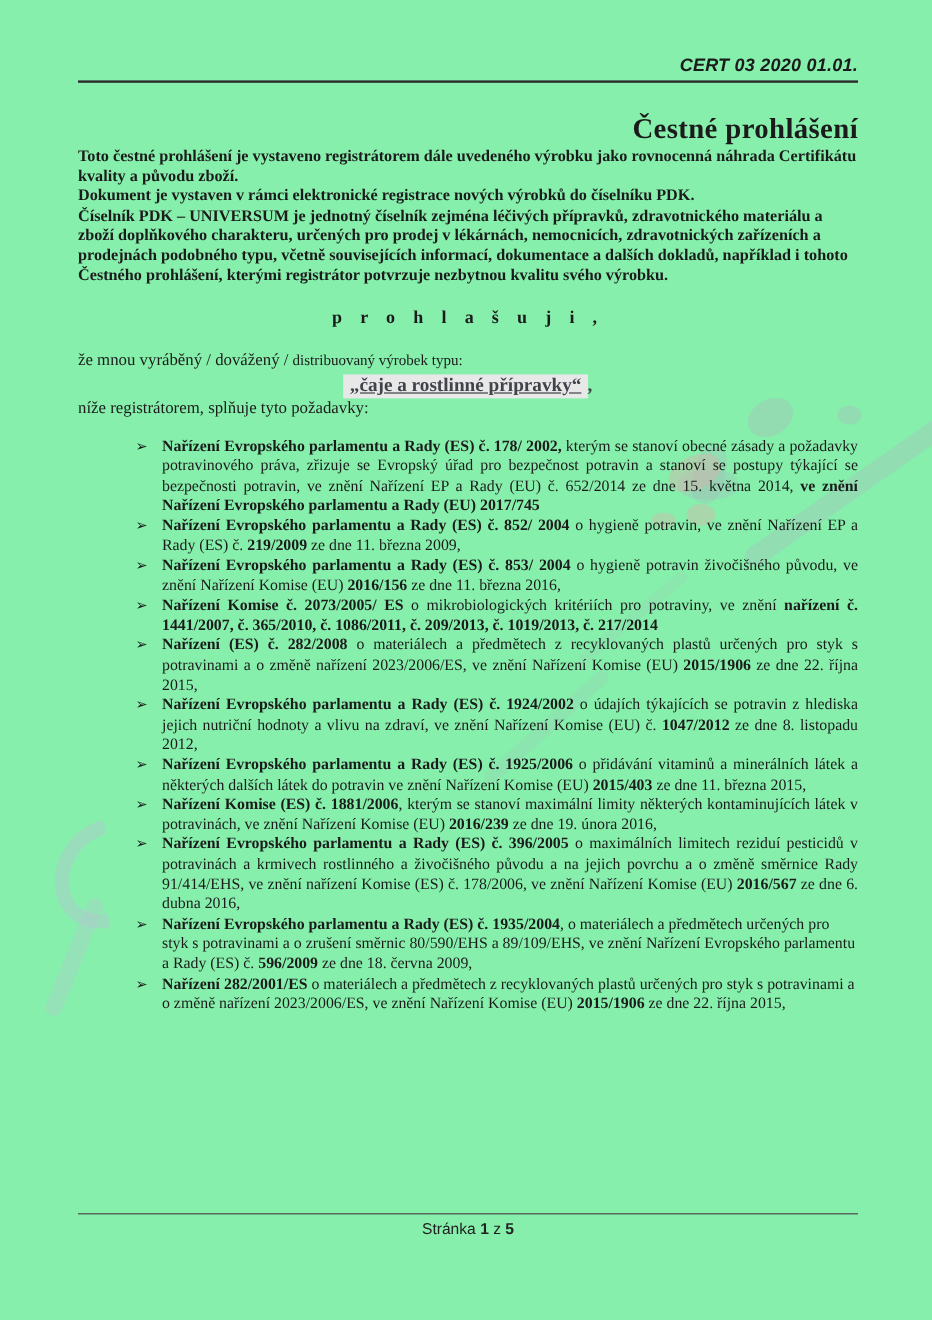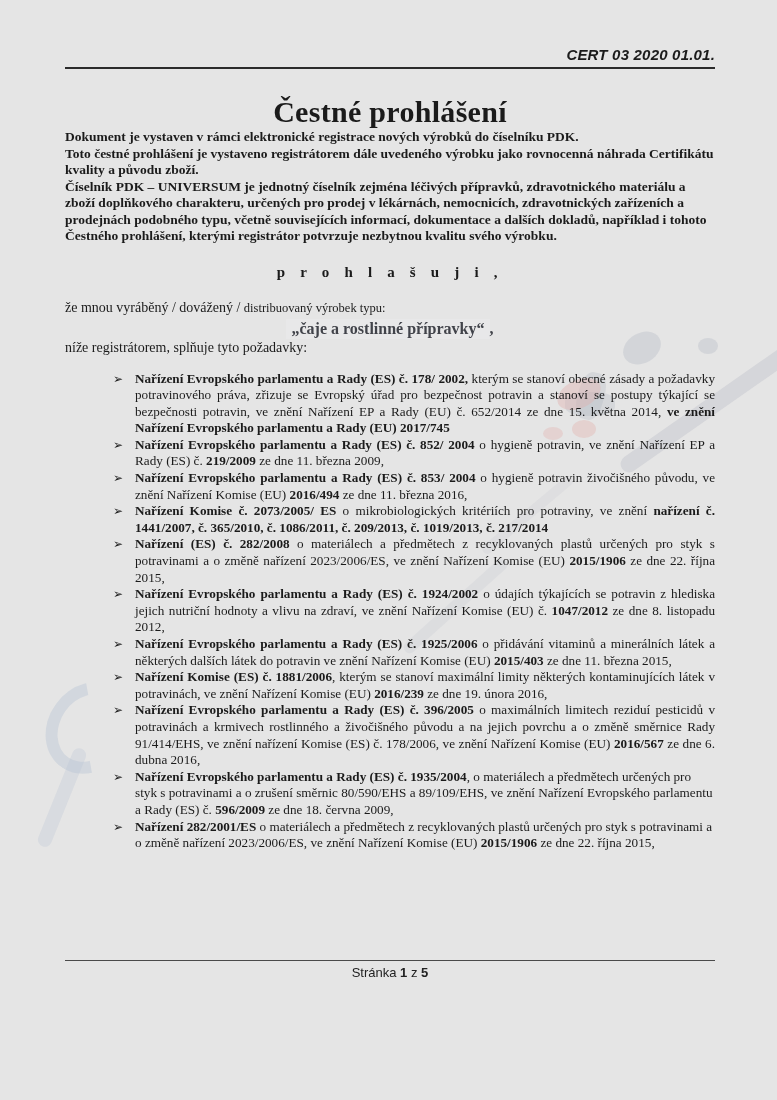--- a/index.html
+++ b/index.html
@@ -1,19 +1,19 @@
 <!DOCTYPE html>
 <html lang="cs"><head>
 <meta charset="utf-8">
 <style>
   html,body{margin:0;padding:0;background:#888;}
   .page{
     position:relative;
     width:777px;height:1100px;
-    background:#e5e5e5;
+    background:#86efac;
     font-family:"Liberation Serif", serif;
     color:#1b1b1b;
     overflow:hidden;
     box-sizing:border-box;
     padding:0 62px 0 65px;
   }
   
   .wm{position:absolute;pointer-events:none;}
   .wm-stroke{background:#aeb4c0;border-radius:10px;}
   .wm-blob{background:#aeb4c0;border-radius:50%;}
@@ -21,41 +21,42 @@
   
   .cert-ref{
     padding-top:46px;
     text-align:right;
     font-family:"Liberation Sans", sans-serif;
     font-style:italic;font-weight:700;
     font-size:15px;letter-spacing:.2px;
   }
   .top-rule{border:none;border-top:2px solid #2b2b2b;margin:4px 0 0 0;}
   .doc-title{
-    margin:26px 0 0 0;text-align:center;
-    font-size:30px;font-weight:700;letter-spacing:.3px;
+    margin:26px 0 0 0;text-align:right;
+    font-size:24px;font-weight:700;letter-spacing:.3px;
   }
   .doc-subtitle{
     margin:3px 0 0 0;text-align:center;
     font-size:15px;font-weight:700;
   }
   
   .preamble-heading{margin:26px 0 0 0;font-size:18px;font-weight:700;}
   .preamble p{margin:0;font-size:13.5px;font-weight:700;line-height:16.5px;text-align:left;}
   
   .intro{margin:13px 0 0 0;font-size:14px;line-height:17px;text-indent:60px;}
   .declare-word{
     margin:19px 0 0 0;text-align:center;
     font-size:15px;font-weight:700;letter-spacing:.38em;
   }
   .product-lead{margin:19px 0 0 0;font-size:14px;}
   .product-lead .small{font-size:12.5px;}
   .product-line{margin:4px 0 0 0;text-align:center;font-size:16px;}
   .product{
     font-weight:700;color:#41434a;
+    text-decoration:underline;
     background:#e8e8e9;
     padding:1px 5px 2px 5px;
   }
   .product-suffix{font-weight:700;color:#41434a;}
   .following{margin:2px 0 0 0;font-size:14px;}
   
   .req-list{list-style:none;margin:15px 0 0 0;padding:0;}
   .req-item{
     position:relative;
     padding-left:70px;
@@ -97,50 +98,50 @@
     <div class="wm wm-stroke" style="left:470px;top:510px;width:115px;height:10px;opacity:.13;transform:rotate(-40deg);"></div>
     <div class="wm" style="left:48px;top:680px;width:58px;height:72px;border:12px solid #b8c4d4;border-top-color:transparent;border-right-color:transparent;border-radius:50%;opacity:.40;transform:rotate(35deg);"></div>
     <div class="wm wm-stroke" style="left:55px;top:745px;width:14px;height:105px;opacity:.30;background:#b8c4d4;transform:rotate(22deg);"></div>
   </div>
 
   <div class="cert-ref">CERT 03 2020 01.01.</div>
   <hr class="top-rule">
   <h1 class="doc-title">Čestné prohlášení</h1>
 
   <section class="preamble">
+    <p>Toto čestné prohlášení je vystaveno registrátorem dále uvedeného výrobku jako rovnocenná náhrada Certifikátu kvality a původu zboží.</p>
     <p>Dokument je vystaven v rámci elektronické registrace nových výrobků do číselníku PDK.</p>
-    <p>Toto čestné prohlášení je vystaveno registrátorem dále uvedeného výrobku jako rovnocenná náhrada Certifikátu kvality a původu zboží.</p>
     <p>Číselník PDK – UNIVERSUM je jednotný číselník zejména léčivých přípravků, zdravotnického materiálu a zboží doplňkového charakteru, určených pro prodej v lékárnách, nemocnicích, zdravotnických zařízeních a prodejnách podobného typu, včetně souvisejících informací, dokumentace a dalších dokladů, například i tohoto Čestného prohlášení, kterými registrátor potvrzuje nezbytnou kvalitu svého výrobku.</p>
   </section>
 
   <p class="declare-word">p r o h l a š u j i ,</p>
   <p class="product-lead">
     <span>že mnou vyráběný / dovážený  /</span>
     <span class="small">distribuovaný výrobek typu:</span>
   </p>
   <div class="product-line">
     <span class="product">„čaje a rostlinné přípravky“</span><span class="product-suffix">,</span>
   </div>
   <p class="following">níže registrátorem, splňuje tyto požadavky:</p>
 
   <ul class="req-list" id="req-list">
       <li class="req-item justify"><span class="bullet">➢</span><span class="b">Nařízení Evropského parlamentu a Rady (ES) č. 178/ 2002,</span><span> kterým se stanoví obecné zásady a požadavky potravinového práva, zřizuje se Evropský úřad pro bezpečnost potravin a stanoví se postupy týkající se bezpečnosti potravin, ve znění Nařízení EP a Rady (EU) č. 652/2014 ze dne 15. května 2014, </span><span class="b">ve znění Nařízení Evropského parlamentu a Rady (EU) 2017/745</span></li>
       <li class="req-item justify"><span class="bullet">➢</span><span class="b">Nařízení Evropského parlamentu a Rady (ES) č. 852/ 2004</span><span> o hygieně potravin, ve znění Nařízení EP a Rady (ES) č. </span><span class="b">219/2009</span><span> ze dne 11. března 2009,</span></li>
-      <li class="req-item justify"><span class="bullet">➢</span><span class="b">Nařízení Evropského parlamentu a Rady (ES) č. 853/ 2004</span><span> o hygieně potravin živočišného původu, ve znění Nařízení Komise (EU) </span><span class="b">2016/494</span><span> ze dne 11. března 2016,</span></li>
+      <li class="req-item justify"><span class="bullet">➢</span><span class="b">Nařízení Evropského parlamentu a Rady (ES) č. 853/ 2004</span><span> o hygieně potravin živočišného původu, ve znění Nařízení Komise (EU) </span><span class="b">2016/156</span><span> ze dne 11. března 2016,</span></li>
       <li class="req-item justify"><span class="bullet">➢</span><span class="b">Nařízení Komise č. 2073/2005/ ES</span><span> o mikrobiologických kritériích pro potraviny, ve znění </span><span class="b">nařízení č. 1441/2007, č. 365/2010, č. 1086/2011, č. 209/2013, č. 1019/2013, č. 217/2014</span></li>
       <li class="req-item justify"><span class="bullet">➢</span><span class="b">Nařízení (ES) č. 282/2008</span><span> o materiálech a předmětech z recyklovaných plastů určených pro styk s potravinami a o změně nařízení 2023/2006/ES, ve znění Nařízení Komise (EU) </span><span class="b">2015/1906</span><span> ze dne 22. října 2015,</span></li>
       <li class="req-item justify"><span class="bullet">➢</span><span class="b">Nařízení Evropského parlamentu a Rady (ES) č. 1924/2002</span><span> o údajích týkajících se potravin z hlediska jejich nutriční hodnoty a vlivu na zdraví, ve znění Nařízení Komise (EU) č. </span><span class="b">1047/2012</span><span> ze dne 8. listopadu 2012,</span></li>
       <li class="req-item justify"><span class="bullet">➢</span><span class="b">Nařízení Evropského parlamentu a Rady (ES) č. 1925/2006</span><span> o přidávání vitaminů a minerálních látek a některých dalších látek do potravin ve znění Nařízení Komise (EU) </span><span class="b">2015/403</span><span> ze dne 11. března 2015,</span></li>
       <li class="req-item justify"><span class="bullet">➢</span><span class="b">Nařízení Komise (ES) č. 1881/2006</span><span>, kterým se stanoví maximální limity některých kontaminujících látek v potravinách, ve znění Nařízení Komise (EU) </span><span class="b">2016/239</span><span> ze dne 19. února 2016,</span></li>
       <li class="req-item justify"><span class="bullet">➢</span><span class="b">Nařízení Evropského parlamentu a Rady (ES) č. 396/2005</span><span> o maximálních limitech reziduí pesticidů v potravinách a krmivech rostlinného a živočišného původu a na jejich povrchu a o změně směrnice Rady 91/414/EHS, ve znění nařízení Komise (ES) č. 178/2006, ve znění Nařízení Komise (EU) </span><span class="b">2016/567</span><span> ze dne 6. dubna 2016,</span></li>
       <li class="req-item ragged"><span class="bullet">➢</span><span class="b">Nařízení Evropského parlamentu a Rady (ES) č. 1935/2004</span><span>, o materiálech a předmětech určených pro styk s potravinami a o zrušení směrnic 80/590/EHS a 89/109/EHS, ve znění Nařízení Evropského parlamentu a Rady (ES) č. </span><span class="b">596/2009</span><span> ze dne 18. června 2009,</span></li>
       <li class="req-item ragged"><span class="bullet">➢</span><span class="b">Nařízení 282/2001/ES</span><span> o materiálech a předmětech z recyklovaných plastů určených pro styk s potravinami a o změně nařízení 2023/2006/ES, ve znění Nařízení Komise (EU) </span><span class="b">2015/1906</span><span> ze dne 22. října 2015,</span></li>
     </ul>
 
-  <div class="footer" style="position:absolute;left:65px;right:62px;top:960px;">
+  <div class="footer" style="position:absolute;left:65px;right:62px;top:1011px;">
     <hr class="footer-rule">
     <div class="footer-text">
       <span>Stránka</span>
       <span class="b">1</span>
       <span>z</span>
       <span class="b">5</span>
     </div>
   </div>
 
 </div>

